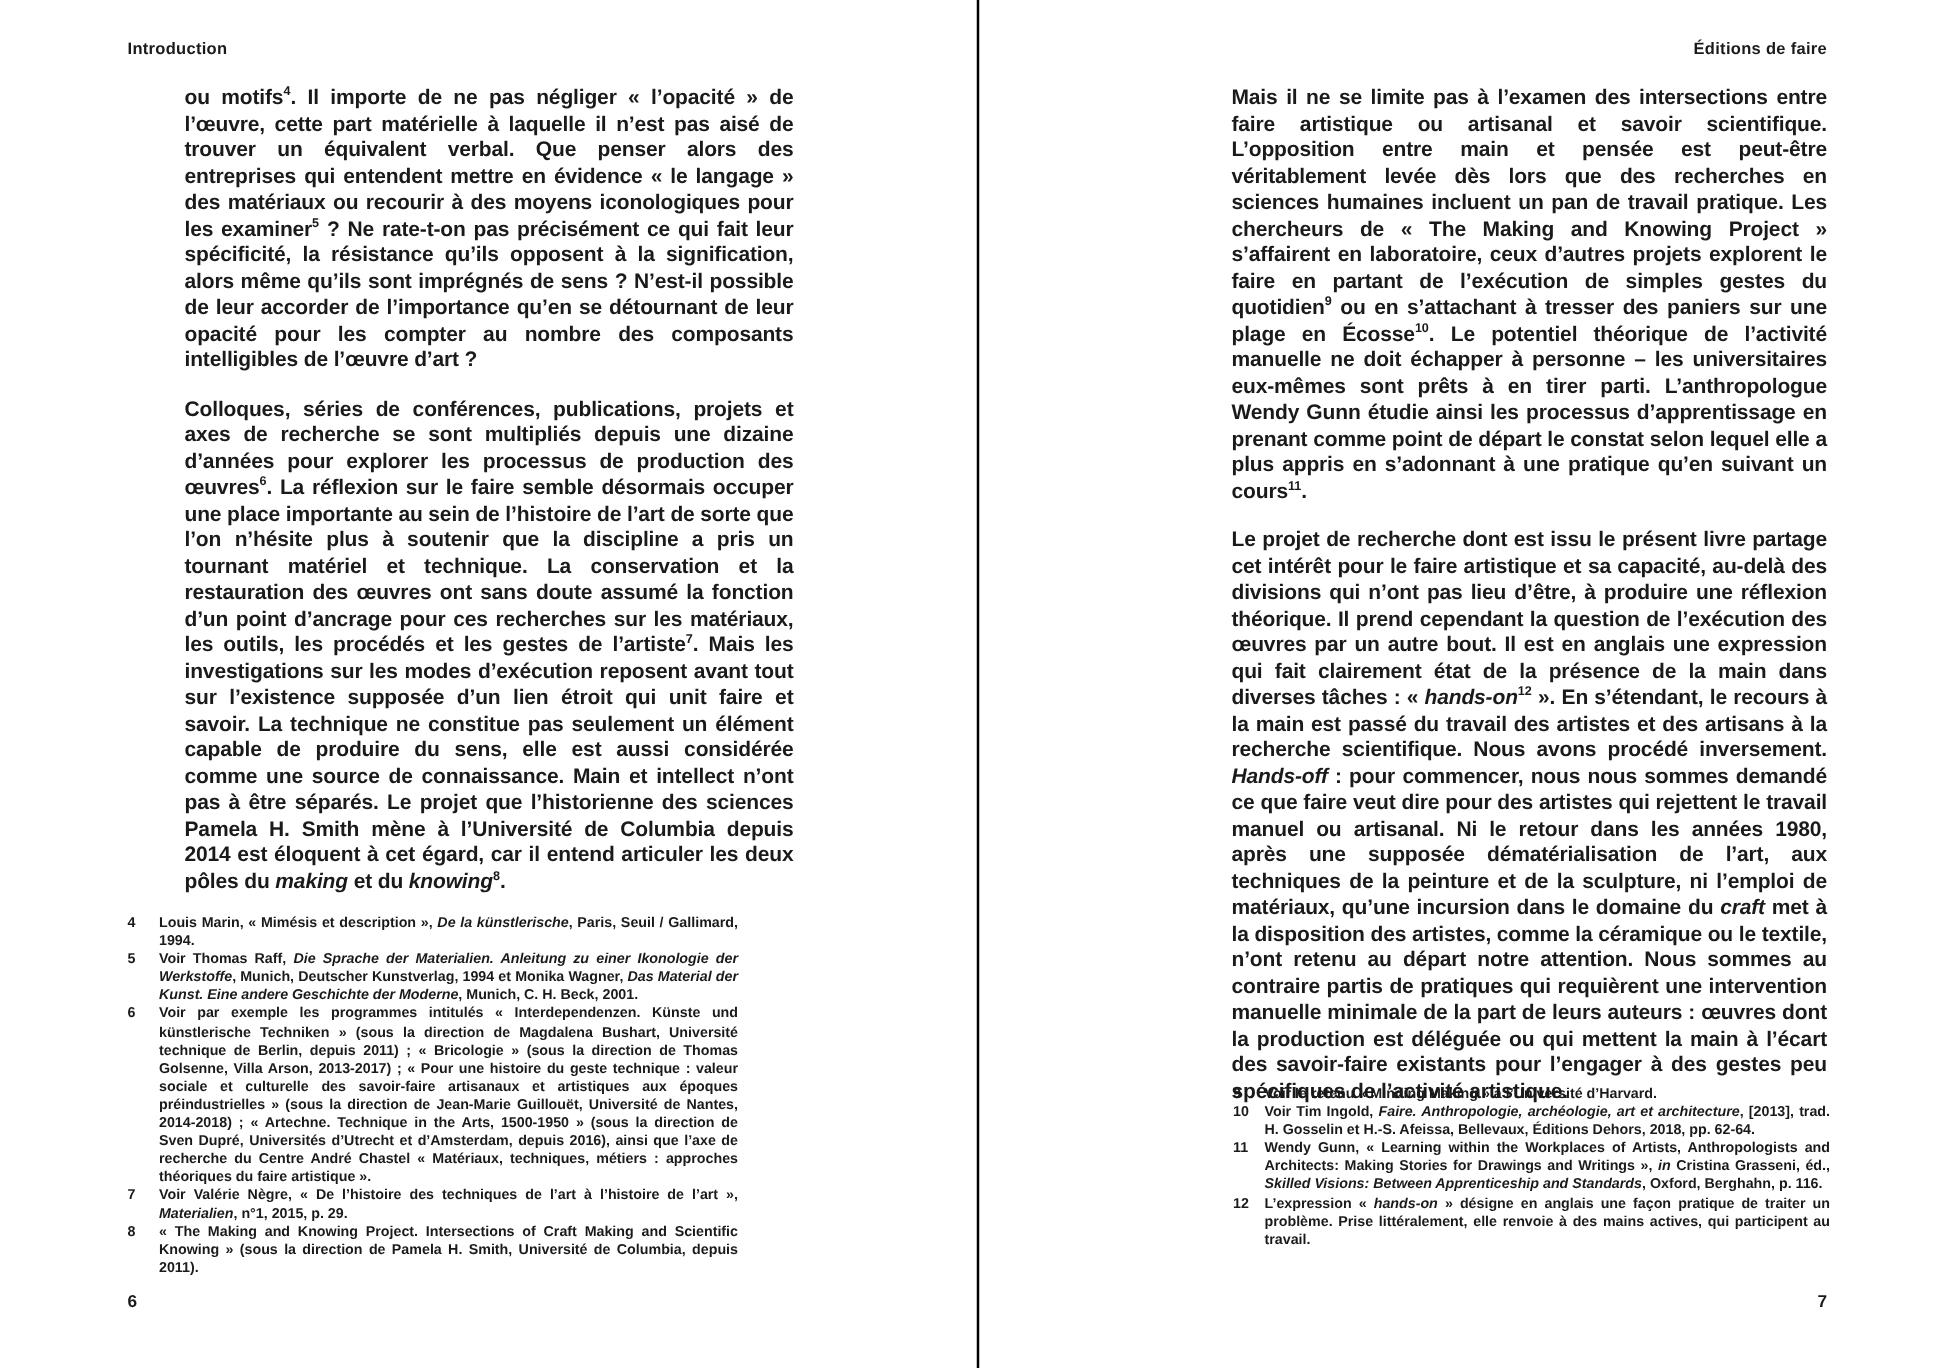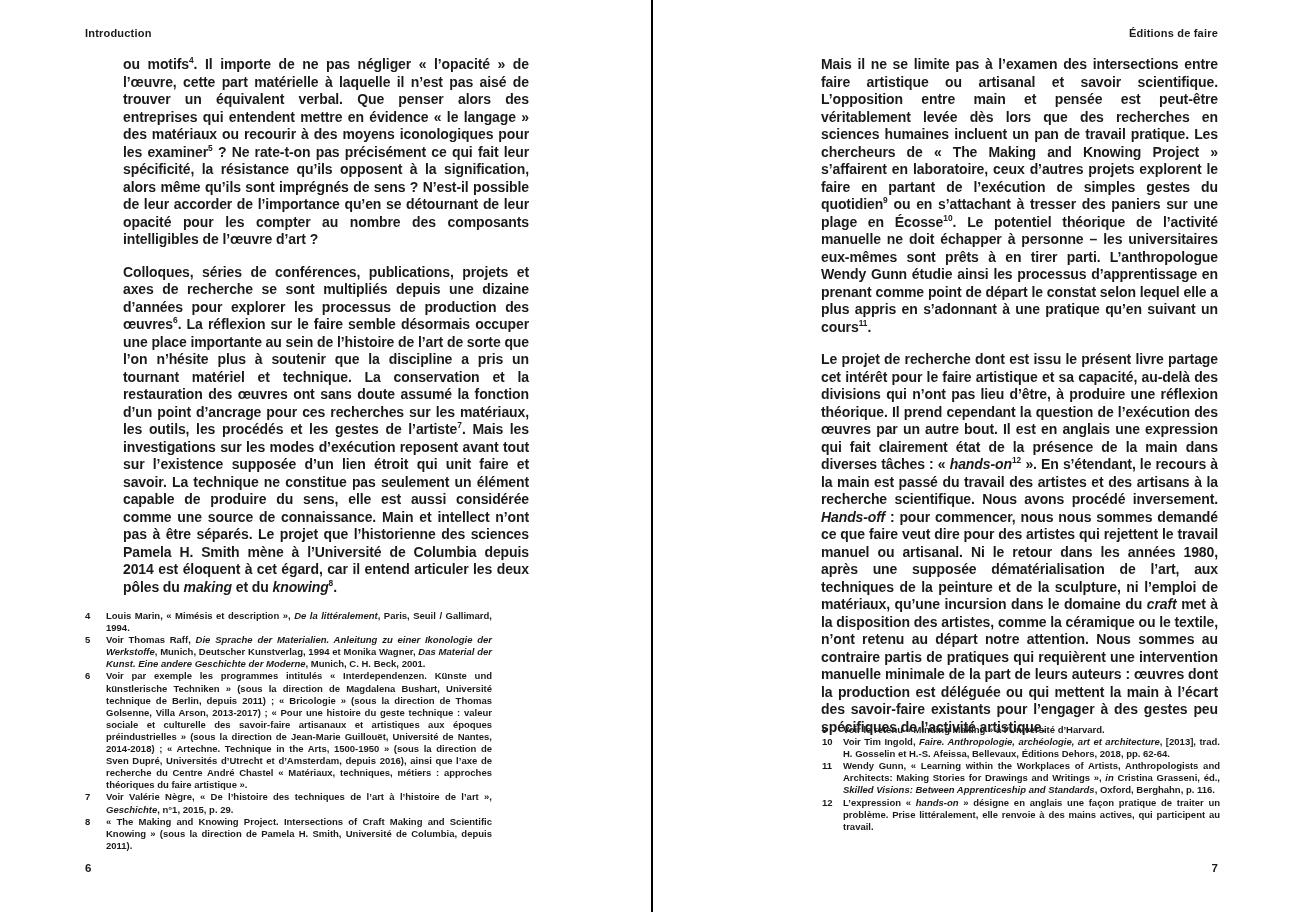--- a/index.html
+++ b/index.html
@@ -52,33 +52,33 @@
     <header class="running-head">Introduction</header>
 
     <div class="body-text">
       <p>ou motifs<sup>4</sup>. Il importe de ne pas négliger « l’opacité » de l’œuvre, cette part matérielle à laquelle il n’est pas aisé de trouver un équivalent verbal. Que penser alors des entreprises qui entendent mettre en évidence « le langage » des matériaux ou recourir à des moyens iconologiques pour les examiner<sup>5</sup> ? Ne rate-t-on pas précisément ce qui fait leur spécificité, la résistance qu’ils opposent à la signification, alors même qu’ils sont imprégnés de sens ? N’est-il possible de leur accorder de l’importance qu’en se détournant de leur opacité pour les compter au nombre des composants intelligibles de l’œuvre d’art ?</p>
       <p>Colloques, séries de conférences, publications, projets et axes de recherche se sont multipliés depuis une dizaine d’années pour explorer les processus de production des œuvres<sup>6</sup>. La réflexion sur le faire semble désormais occuper une place importante au sein de l’histoire de l’art de sorte que l’on n’hésite plus à soutenir que la discipline a pris un tournant matériel et technique. La conservation et la restauration des œuvres ont sans doute assumé la fonction d’un point d’ancrage pour ces recherches sur les matériaux, les outils, les procédés et les gestes de l’artiste<sup>7</sup>. Mais les investigations sur les modes d’exécution reposent avant tout sur l’existence supposée d’un lien étroit qui unit faire et savoir. La technique ne constitue pas seulement un élément capable de produire du sens, elle est aussi considérée comme une source de connaissance. Main et intellect n’ont pas à être séparés. Le projet que l’historienne des sciences Pamela H. Smith mène à l’Université de Columbia depuis 2014 est éloquent à cet égard, car il entend articuler les deux pôles du <i>making</i> et du <i>knowing</i><sup>8</sup>.</p>
     </div>
 
     <div class="footnotes">
       <div class="footnote">
         <span class="fn-num">4</span>
-        <span class="fn-text">Louis Marin, « Mimésis et description », <i>De la littéralement</i>, Paris, Seuil / Gallimard, 1994.</span>
+        <span class="fn-text">Louis Marin, « Mimésis et description », <i>De la künstlerische</i>, Paris, Seuil / Gallimard, 1994.</span>
       </div>
       <div class="footnote">
         <span class="fn-num">5</span>
         <span class="fn-text">Voir Thomas Raff, <i>Die Sprache der Materialien. Anleitung zu einer Ikonologie der Werkstoffe</i>, Munich, Deutscher Kunstverlag, 1994 et Monika Wagner, <i>Das Material der Kunst. Eine andere Geschichte der Moderne</i>, Munich, C. H. Beck, 2001.</span>
       </div>
       <div class="footnote">
         <span class="fn-num">6</span>
         <span class="fn-text">Voir par exemple les programmes intitulés « Interdependenzen. Künste und künstlerische Techniken » (sous la direction de Magdalena Bushart, Université technique de Berlin, depuis 2011) ; « Bricologie » (sous la direction de Thomas Golsenne, Villa Arson, 2013-2017) ; « Pour une histoire du geste technique : valeur sociale et culturelle des savoir-faire artisanaux et artistiques aux époques préindustrielles » (sous la direction de Jean-Marie Guillouët, Université de Nantes, 2014-2018) ; « Artechne. Technique in the Arts, 1500-1950 » (sous la direction de Sven Dupré, Universités d’Utrecht et d’Amsterdam, depuis 2016), ainsi que l’axe de recherche du Centre André Chastel « Matériaux, techniques, métiers : approches théoriques du faire artistique ».</span>
       </div>
       <div class="footnote">
         <span class="fn-num">7</span>
-        <span class="fn-text">Voir Valérie Nègre, « De l’histoire des techniques de l’art à l’histoire de l’art », <i>Geschichte</i>, n°1, 2015, p. 29.</span>
+        <span class="fn-text">Voir Valérie Nègre, « De l’histoire des techniques de l’art à l’histoire de l’art », <i>Materialien</i>, n°1, 2015, p. 29.</span>
       </div>
       <div class="footnote">
         <span class="fn-num">8</span>
         <span class="fn-text">« The Making and Knowing Project. Intersections of Craft Making and Scientific Knowing » (sous la direction de Pamela H. Smith, Université de Columbia, depuis 2011).</span>
       </div>
     </div>
 
     <div class="folio">6</div>
   </section>
 

